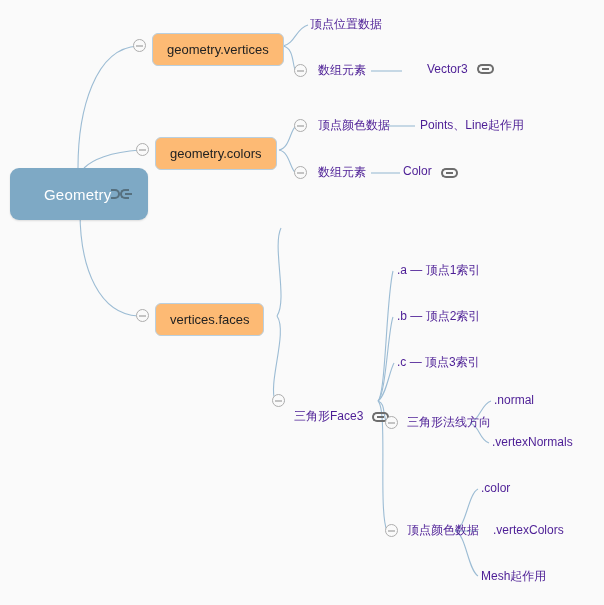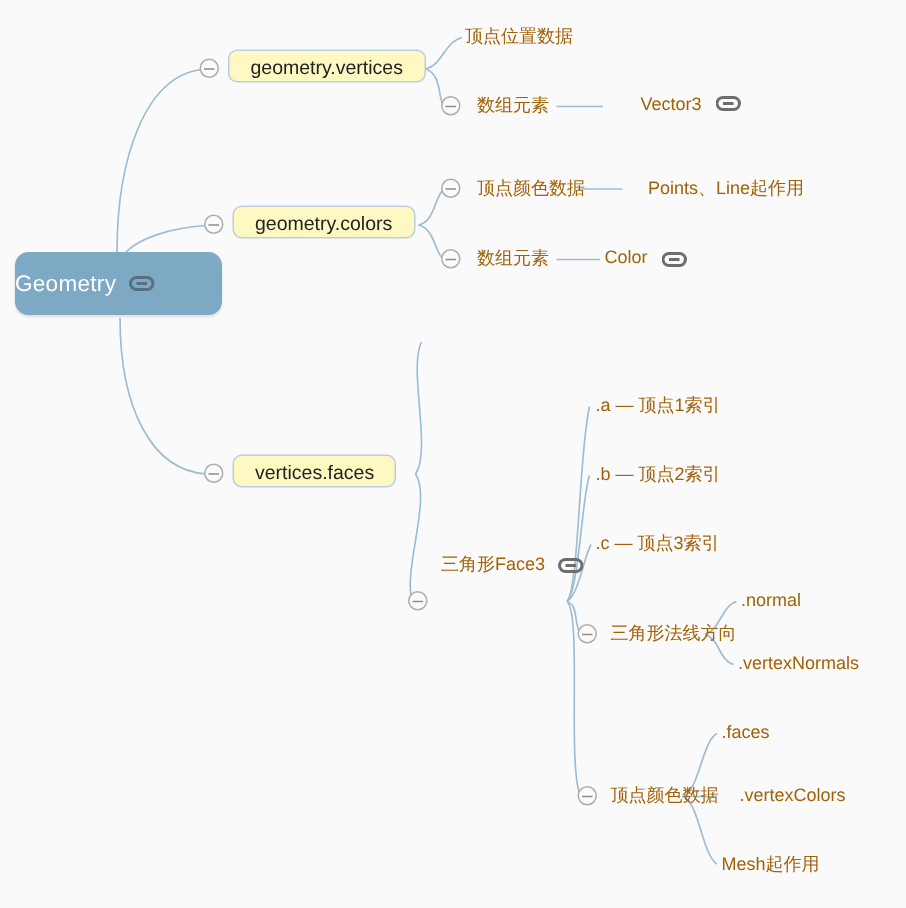--- a/index.html
+++ b/index.html
@@ -15,43 +15,43 @@
   svg.links path,svg.links line{fill:none;stroke:#9cbcd4;stroke-width:1.1;}
 
   
   .node{position:absolute;display:flex;align-items:center;white-space:nowrap;}
 
   .root{
     background:#7ea9c5;
     border-radius:9px;
     color:#ffffff;
     font-size:15px;
-    padding:0 0;
-    height:42px;
+    padding:0 34px;
+    height:52px;
     box-sizing:border-box;
     display:flex;align-items:center;
     box-shadow:0 1px 2px rgba(0,0,0,.12);
   }
   .root .label{letter-spacing:.2px;}
 
   .boxnode{
-    background:#fef9c3;
+    background:#fdba74;
     border:1px solid #b9cfdf;
     border-radius:6px;
     color:#222;
     font-size:13px;
-    height:22px;
+    height:33px;
     box-sizing:border-box;
     display:flex;align-items:center;justify-content:center;
     padding:0 14px;
   }
 
   .plain{
     font-size:12px;
-    color:#a16207;
+    color:#4c1d95;
     background:transparent;
   }
 
   
   .toggle{
     position:absolute;
     width:13px;height:13px;
     border:1px solid #adadad;
     border-radius:50%;
     background:#fafafa;
@@ -166,21 +166,21 @@
 
   <div class="toggle" style="left:136px;top:143px;"></div>
   <div class="node boxnode" style="left:155px;top:137px;">
     <span>geometry.colors</span>
   </div>
 
   <div class="toggle" style="left:294px;top:119px;"></div>
   <div class="node plain" style="left:318px;top:117px;">
     <span>顶点颜色数据</span>
   </div>
-  <div class="node plain" style="left:420px;top:117px;margin-left:12px;">
+  <div class="node plain" style="left:420px;top:117px;">
     <span>Points、Line起作用</span>
   </div>
 
   <div class="toggle" style="left:294px;top:166px;"></div>
   <div class="node plain" style="left:318px;top:164px;">
     <span>数组元素</span>
   </div>
   <div class="node plain" style="left:403px;top:164px;align-items:flex-end;">
     <span>Color</span>
     <span class="linkicon">
@@ -190,21 +190,21 @@
       </span>
   </div>
 
   <div class="toggle" style="left:136px;top:309px;"></div>
   <div class="node boxnode" style="left:155px;top:303px;">
     <span>vertices.faces</span>
   </div>
 
 
   <div class="toggle" style="left:272px;top:394px;"></div>
-  <div class="node plain" style="left:294px;top:368px;">
+  <div class="node plain" style="left:294px;top:408px;">
     <span>三角形Face3</span>
     <span class="linkicon">
         <i class="l"></i>
         <b></b>
         <i class="r"></i>
       </span>
   </div>
 
   <div class="node plain" style="left:397px;top:262px;">
     <span>.a — 顶点1索引</span>
@@ -225,21 +225,21 @@
   </div>
   <div class="node plain" style="left:492px;top:435px;">
     <span>.vertexNormals</span>
   </div>
 
   <div class="toggle" style="left:385px;top:524px;"></div>
   <div class="node plain" style="left:407px;top:522px;">
     <span>顶点颜色数据</span>
   </div>
   <div class="node plain" style="left:481px;top:481px;">
-    <span>.faces</span>
+    <span>.color</span>
   </div>
   <div class="node plain" style="left:481px;top:523px;margin-left:12px;">
     <span>.vertexColors</span>
   </div>
   <div class="node plain" style="left:481px;top:568px;">
     <span>Mesh起作用</span>
   </div>
 
 </div>
 

